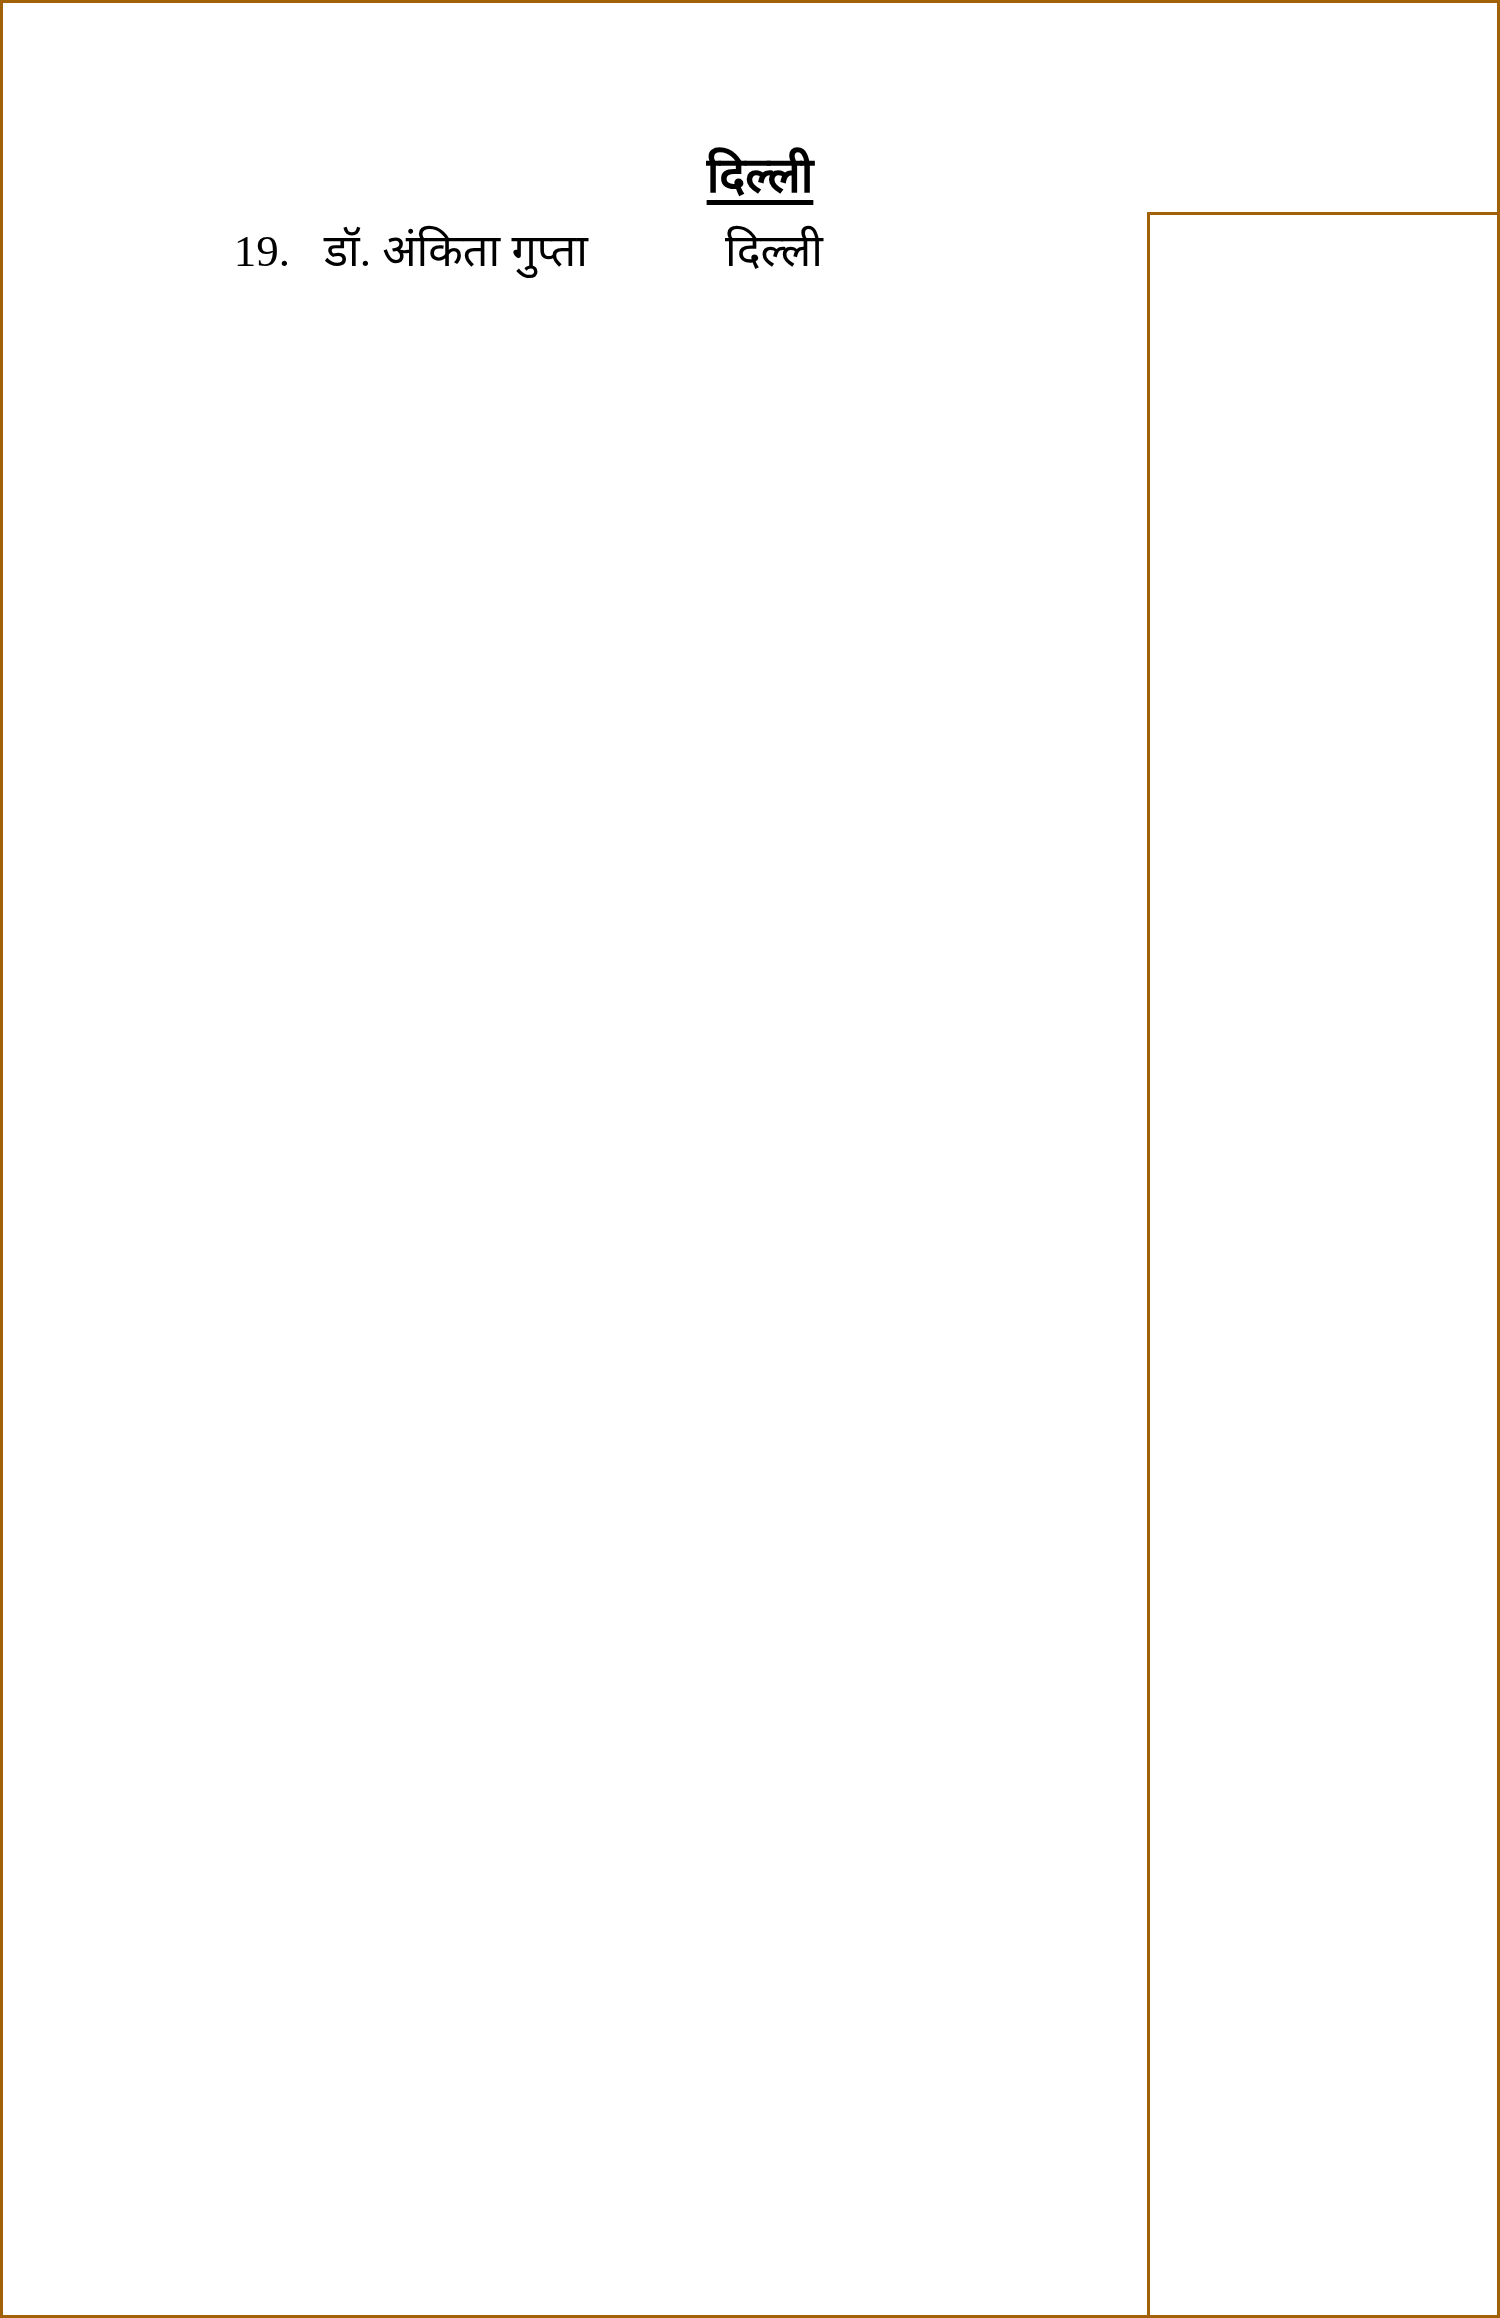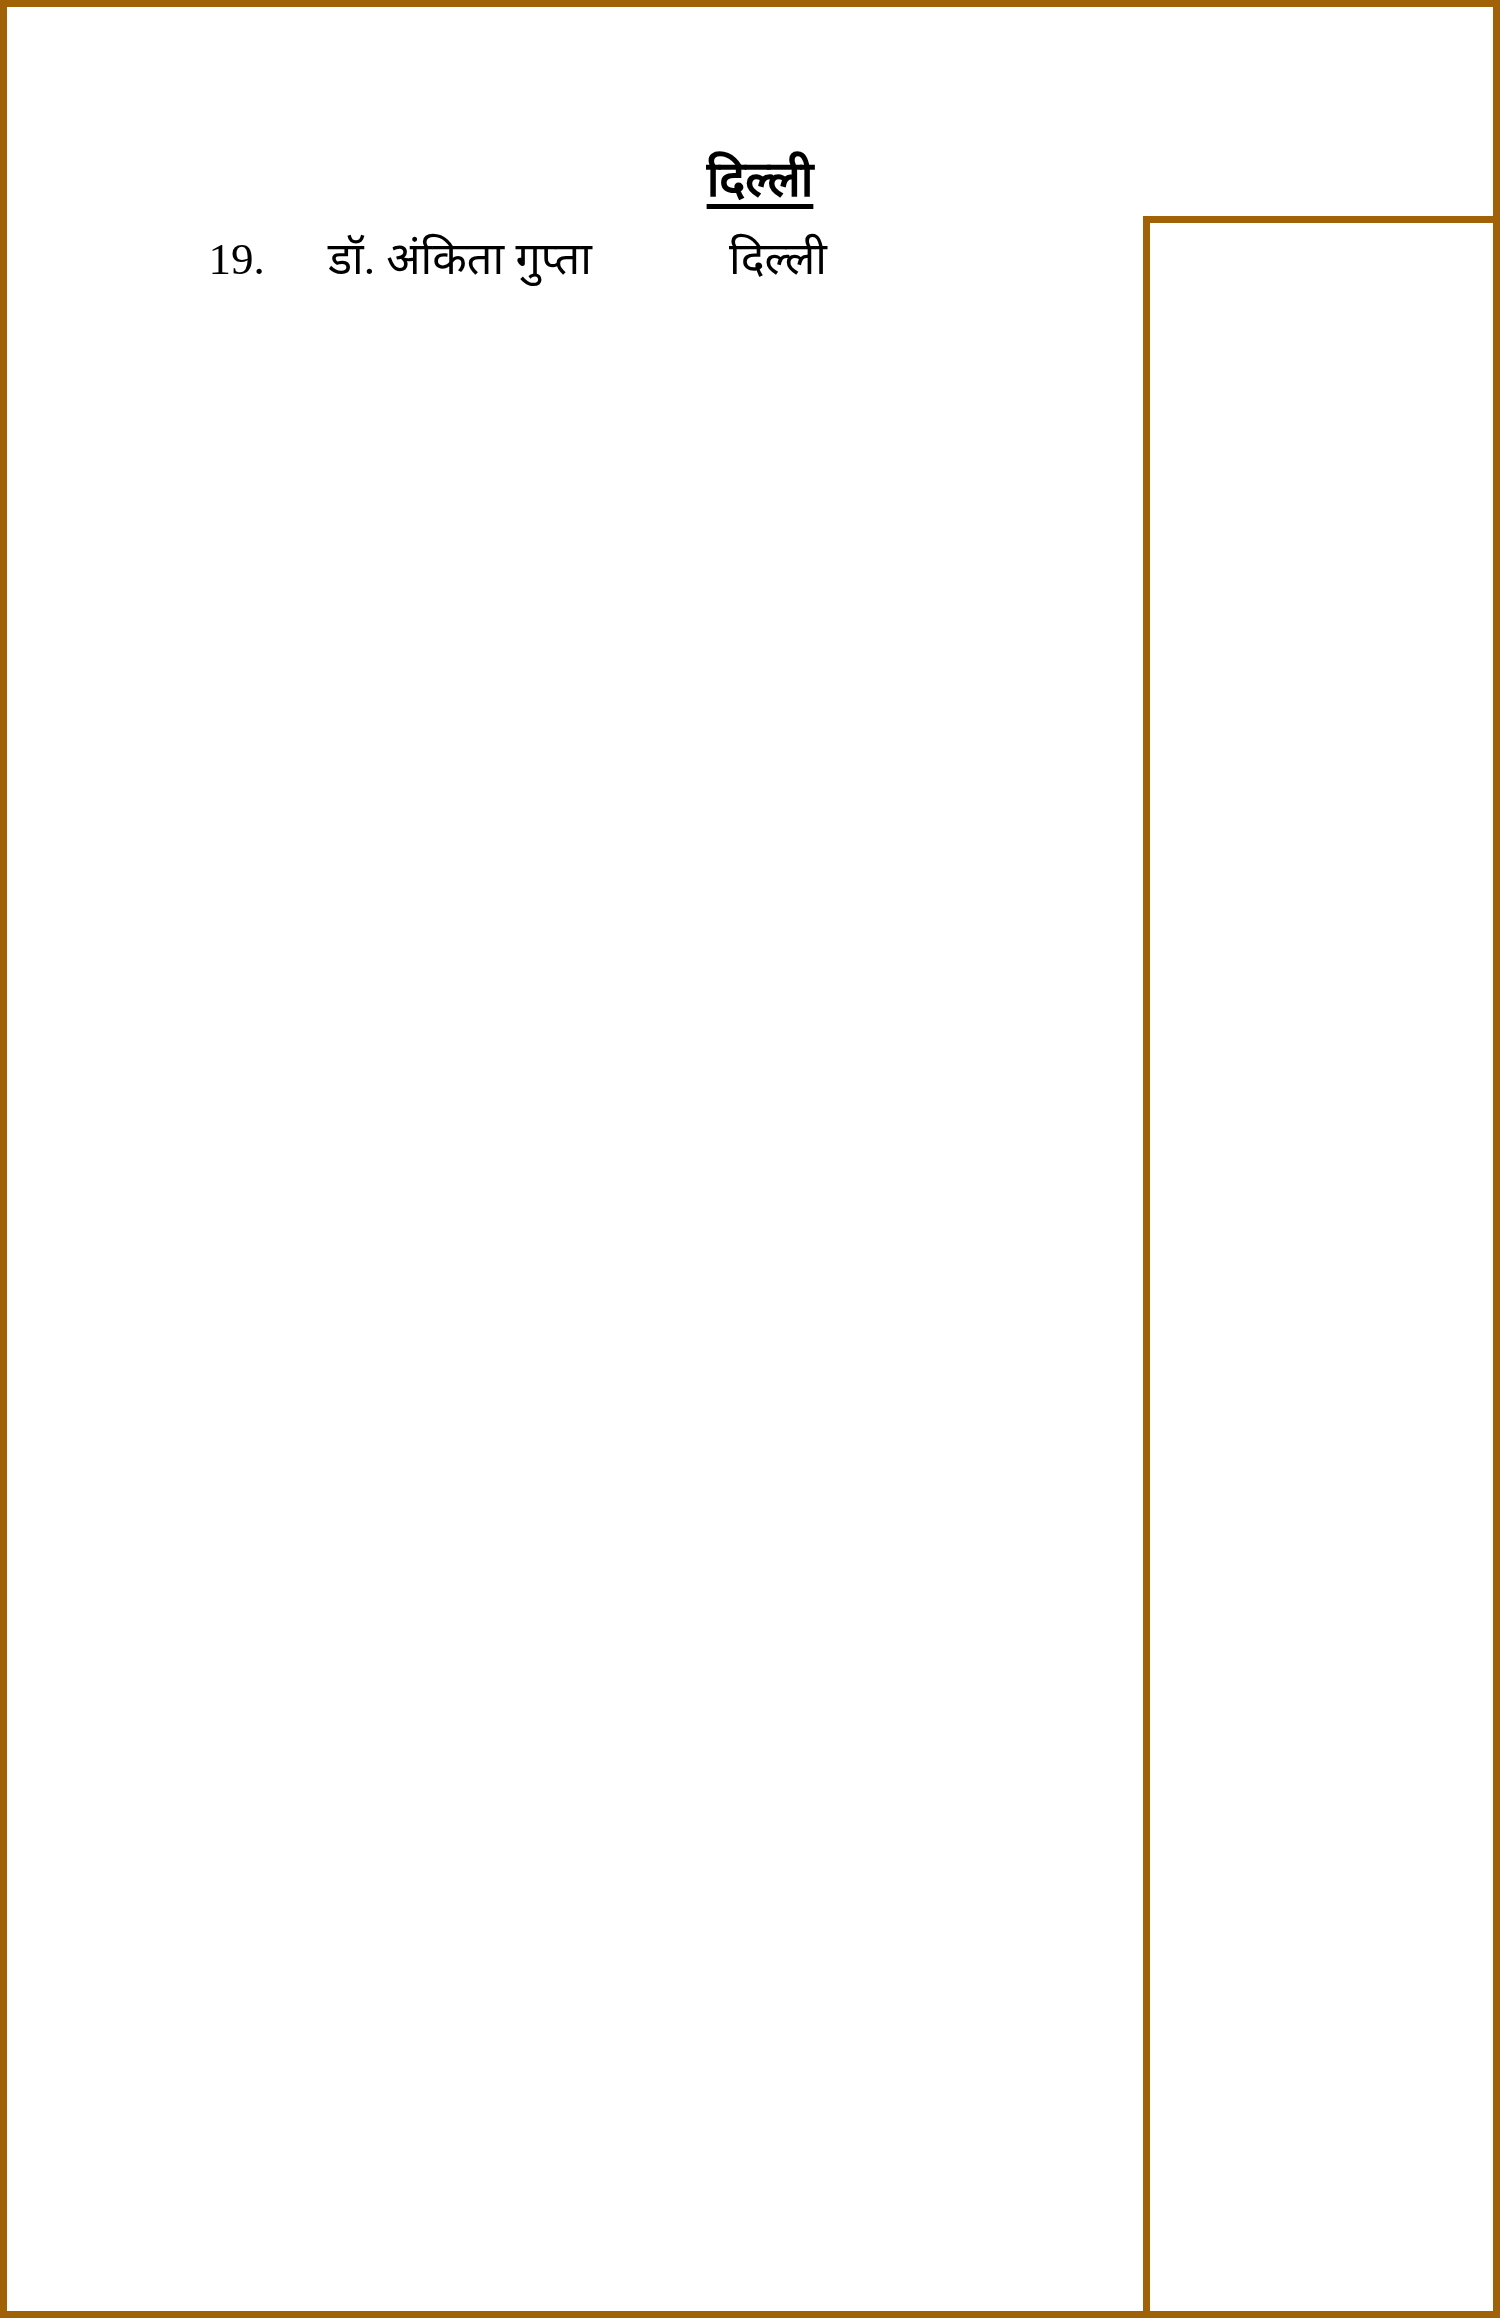--- a/index.html
+++ b/index.html
@@ -6,21 +6,21 @@
     margin: 0;
     padding: 0;
     background: #e8e8e8;
   }
   .page {
     position: relative;
     width: 1500px;
     height: 2318px;
     margin: 0 auto;
     background: #ffffff;
-    border: 7px solid #a16207;
+    border: 3px solid #a16207;
     box-sizing: border-box;
     overflow: hidden;
     font-family: "Liberation Serif", "DejaVu Serif", serif;
     color: #000000;
   }
   .content {
     position: absolute;
     top: 128px;
     left: 0;
     right: 0;
@@ -39,21 +39,21 @@
   .row {
     display: grid;
     grid-template-columns: 115px 435px 1fr 85px;
     align-items: baseline;
     padding-left: 172px;
     padding-right: 265px;
     line-height: 73px;
     font-size: 45px;
     white-space: nowrap;
   }
-  .cell.num   { text-align: center; }
+  .cell.num   { text-align: right; }
   .cell.name  { text-align: left; margin-left: 34px; }
   .cell.place { text-align: left; }
   .cell.page  { text-align: right; font-variant-numeric: lining-nums; }
 </style>
 </head>
 <body>
 
 <main class="page">
   <div class="content">
       <div class="section-heading">दिल्ली</div>

